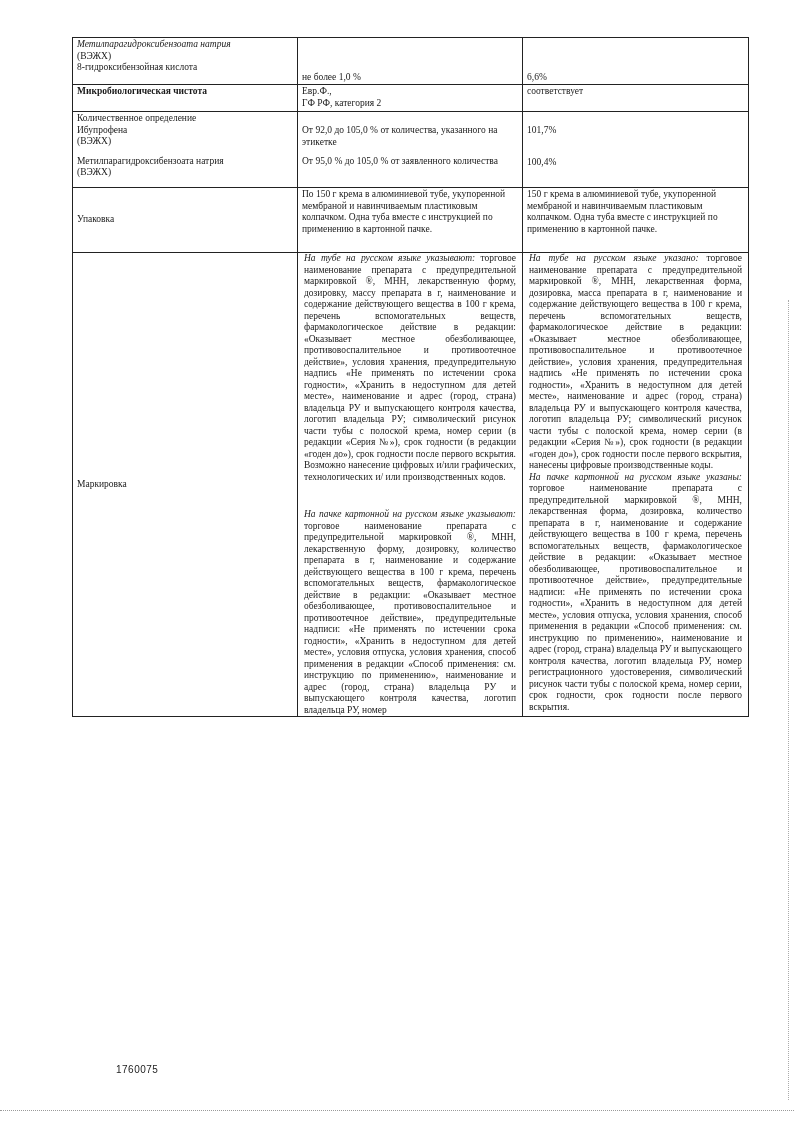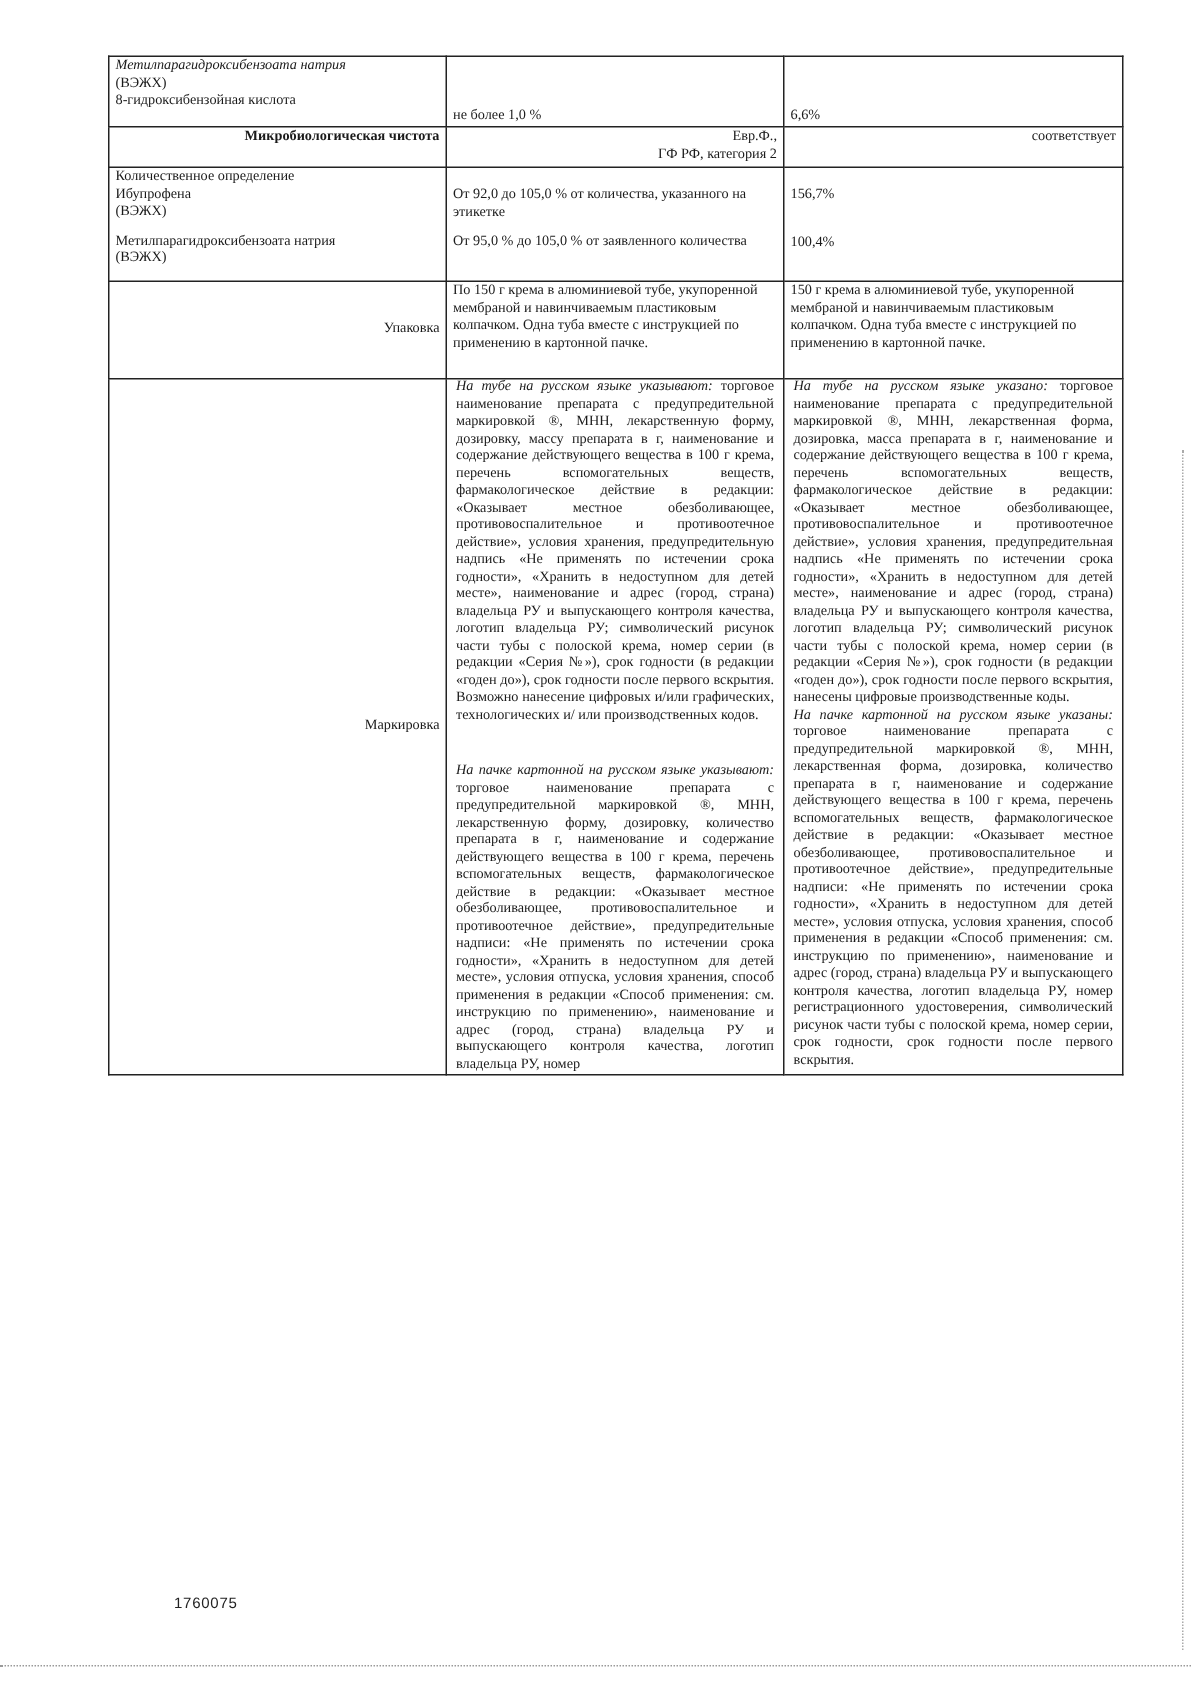--- a/index.html
+++ b/index.html
@@ -19,26 +19,26 @@
     position: absolute; left: 72px; top: 37px; width: 676px;
     border-collapse: collapse; table-layout: fixed;
   }
   table.spec td {
     border: 1px solid #222; vertical-align: top; padding: 1px 4px;
     font-size: 9.5px; line-height: 11.5px;
   }
   col.c1 { width: 225px; } col.c2 { width: 225px; } col.c3 { width: 226px; }
   .it { font-style: italic; }
   .bold { font-weight: bold; }
-  .label-mid { vertical-align: middle !important; text-align: right; }
+  .label-mid { vertical-align: middle !important; }
   .justify { text-align: justify; font-size: 9.5px; line-height: 22.2px; padding: 0 6px !important; }
   .justify p { margin: 0; }
   .gap { height: 26px; }
   .r1 td { height: 44px; }
-  .r2 td { height: 24px; text-align: right; }
+  .r2 td { height: 24px; }
   .r3 td { height: 73px; }
   .r4 td { height: 62px; }
   .cell-bottom { vertical-align: bottom !important; }
   .mt8 { margin-top: 8px; display:block; }
   .doc-number {
     position: absolute; left: 116px; top: 1064px; font-family: "Liberation Sans", sans-serif;
     font-size: 10px; color: #222; letter-spacing: 0.5px;
   }
 </style>
 </head>
@@ -88,21 +88,21 @@
       <span>Ибупрофена</span><br>
       <span>(ВЭЖХ)</span>
       <span class="mt8">Метилпарагидроксибензоата натрия</span>
       <span>(ВЭЖХ)</span>
     </td>
     <td>
       <div style="margin-top:12px">От 92,0 до 105,0 % от количества, указанного на этикетке</div>
       <div style="margin-top:8px">От 95,0 % до 105,0 % от заявленного количества</div>
     </td>
     <td>
-      <div style="margin-top:12px">156,7%</div>
+      <div style="margin-top:12px">101,7%</div>
       <div style="margin-top:20px">100,4%</div>
     </td>
   </tr>
 
   <tr class="r4">
     <td class="label-mid">
       <span>Упаковка</span>
     </td>
     <td>
       <span>По 150 г крема в алюминиевой тубе, укупоренной мембраной и навинчиваемым пластиковым колпачком. Одна туба вместе с инструкцией по применению в картонной пачке.</span>

